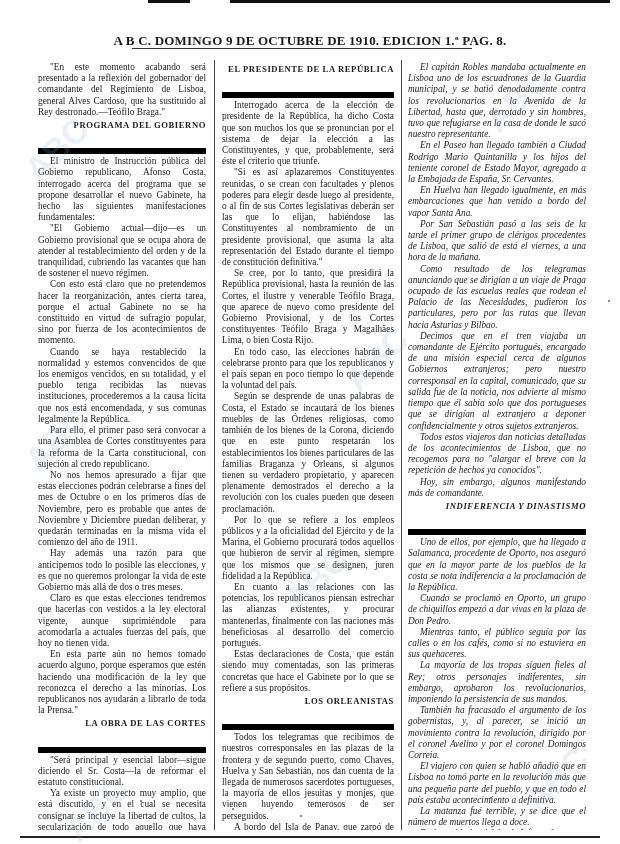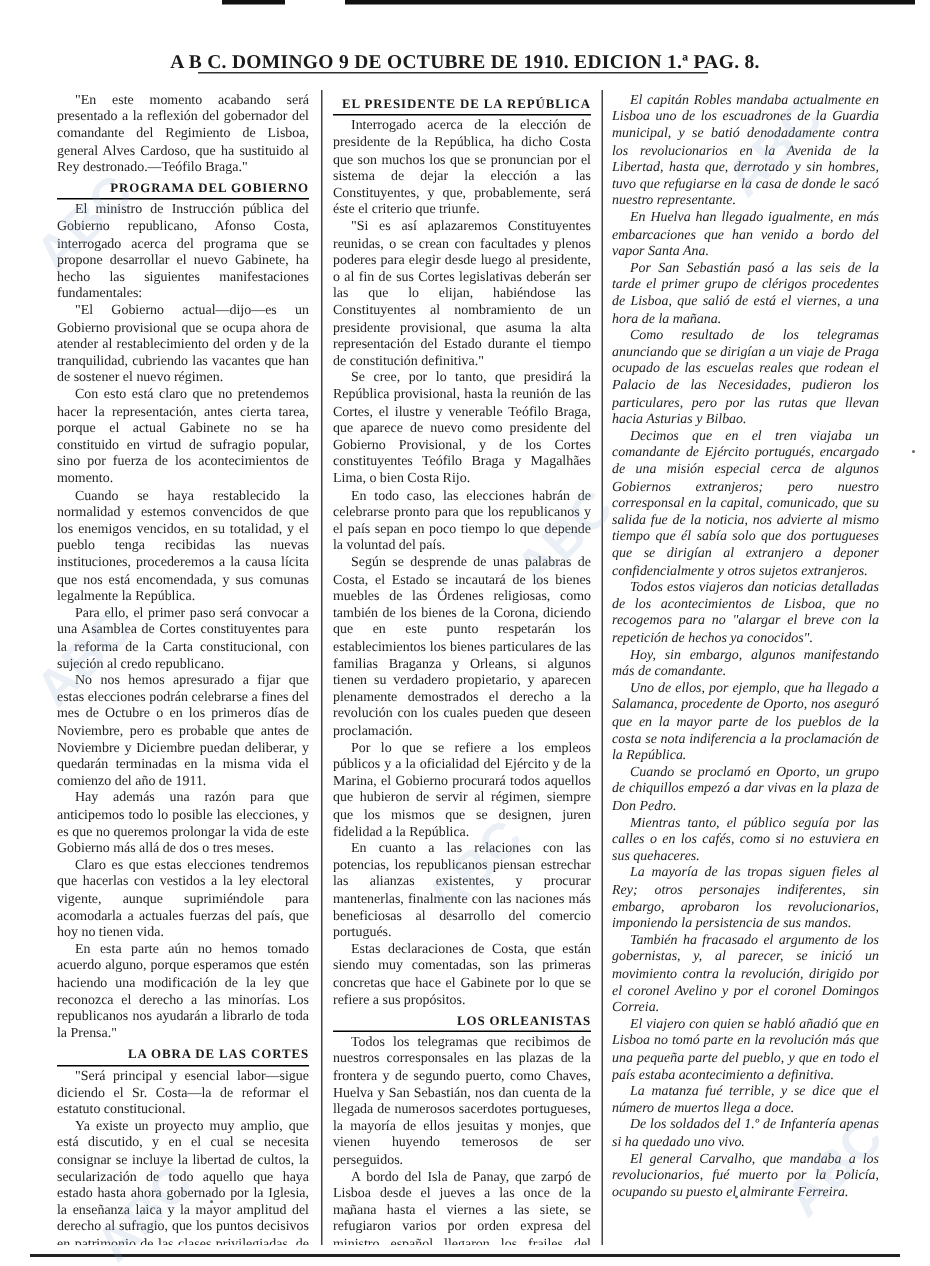--- a/index.html
+++ b/index.html
@@ -17,21 +17,21 @@
   }
   .masthead-rule { position: absolute; top: 48px; left: 132px; width: 340px; height: 1px; background: #333; }
   .col {
     position: absolute; top: 62px; font-size: 9.3px; line-height: 11.2px;
     text-align: justify; hyphens: auto; color: #222;
   }
   .col p { margin: 0; text-indent: 12px; }
   .col h3 {
     margin: 2px 0 2px 0; font-size: 8.6px; font-weight: bold; text-align: right;
     letter-spacing: 0.6px; text-transform: uppercase; color: #1a1a1a;
-    border-bottom: 1px solid #000000; padding-bottom: 1px;
+    border-bottom: 6px solid #000000; padding-bottom: 17px;
   }
   #col-1 { left: 38px; width: 168px; }
   #col-2 { left: 222px; width: 172px; }
   #col-3 { left: 408px; width: 178px; }
   .divider { position: absolute; width: 1px; background: #444; }
   .bottom-rule { position: absolute; top: 836px; height: 2px; background: #222; }
   .watermark {
     position: absolute; font-family: "Liberation Sans", sans-serif; font-size: 34px;
     color: rgba(140,170,200,0.18); transform: rotate(-45deg); font-weight: bold;
     pointer-events: none;
@@ -46,21 +46,21 @@
   <div class="top-rule" style="left:230px;width:380px;"></div>
 
   <div class="masthead">A B C. DOMINGO 9 DE OCTUBRE DE 1910. EDICION 1.ª PAG. 8.</div>
   <div class="masthead-rule"></div>
 
   <div class="col" id="col-1" style="max-height: 768px; overflow: hidden;">
       <p>"En este momento acabando será presentado a la reflexión del gobernador del comandante del Regimiento de Lisboa, general Alves Cardoso, que ha sustituido al Rey destronado.—Teófilo Braga."</p>
       <h3>Programa del Gobierno</h3>
       <p>El ministro de Instrucción pública del Gobierno republicano, Afonso Costa, interrogado acerca del programa que se propone desarrollar el nuevo Gabinete, ha hecho las siguientes manifestaciones fundamentales:</p>
       <p>"El Gobierno actual—dijo—es un Gobierno provisional que se ocupa ahora de atender al restablecimiento del orden y de la tranquilidad, cubriendo las vacantes que han de sostener el nuevo régimen.</p>
-      <p>Con esto está claro que no pretendemos hacer la representación, antes cierta tarea, porque el actual Gabinete no se ha constituido en virtud de sufragio popular, sino por fuerza de los acontecimientos de momento.</p>
+      <p>Con esto está claro que no pretendemos hacer la reorganización, antes cierta tarea, porque el actual Gabinete no se ha constituido en virtud de sufragio popular, sino por fuerza de los acontecimientos de momento.</p>
       <p>Cuando se haya restablecido la normalidad y estemos convencidos de que los enemigos vencidos, en su totalidad, y el pueblo tenga recibidas las nuevas instituciones, procederemos a la causa lícita que nos está encomendada, y sus comunas legalmente la República.</p>
       <p>Para ello, el primer paso será convocar a una Asamblea de Cortes constituyentes para la reforma de la Carta constitucional, con sujeción al credo republicano.</p>
       <p>No nos hemos apresurado a fijar que estas elecciones podrán celebrarse a fines del mes de Octubre o en los primeros días de Noviembre, pero es probable que antes de Noviembre y Diciembre puedan deliberar, y quedarán terminadas en la misma vida el comienzo del año de 1911.</p>
       <p>Hay además una razón para que anticipemos todo lo posible las elecciones, y es que no queremos prolongar la vida de este Gobierno más allá de dos o tres meses.</p>
       <p>Claro es que estas elecciones tendremos que hacerlas con vestidos a la ley electoral vigente, aunque suprimiéndole para acomodarla a actuales fuerzas del país, que hoy no tienen vida.</p>
       <p>En esta parte aún no hemos tomado acuerdo alguno, porque esperamos que estén haciendo una modificación de la ley que reconozca el derecho a las minorías. Los republicanos nos ayudarán a librarlo de toda la Prensa."</p>
       <h3>La obra de las Cortes</h3>
       <p>"Será principal y esencial labor—sigue diciendo el Sr. Costa—la de reformar el estatuto constitucional.</p>
       <p>Ya existe un proyecto muy amplio, que está discutido, y en el cual se necesita consignar se incluye la libertad de cultos, la secularización de todo aquello que haya estado hasta ahora gobernado por la Iglesia, la enseñanza laica y la mayor amplitud del derecho al sufragio, que los puntos decisivos en patrimonio de las clases privilegiadas, de la aristocracia y de la plutocracia.</p>
     </div>
@@ -75,26 +75,28 @@
       <p>Por lo que se refiere a los empleos públicos y a la oficialidad del Ejército y de la Marina, el Gobierno procurará todos aquellos que hubieron de servir al régimen, siempre que los mismos que se designen, juren fidelidad a la República.</p>
       <p>En cuanto a las relaciones con las potencias, los republicanos piensan estrechar las alianzas existentes, y procurar mantenerlas, finalmente con las naciones más beneficiosas al desarrollo del comercio portugués.</p>
       <p>Estas declaraciones de Costa, que están siendo muy comentadas, son las primeras concretas que hace el Gabinete por lo que se refiere a sus propósitos.</p>
       <h3>Los Orleanistas</h3>
       <p>Todos los telegramas que recibimos de nuestros corresponsales en las plazas de la frontera y de segundo puerto, como Chaves, Huelva y San Sebastián, nos dan cuenta de la llegada de numerosos sacerdotes portugueses, la mayoría de ellos jesuitas y monjes, que vienen huyendo temerosos de ser perseguidos.</p>
       <p>A bordo del Isla de Panay, que zarpó de Lisboa desde el jueves a las once de la mañana hasta el viernes a las siete, se refugiaron varios por orden expresa del ministro español llegaron los frailes del Sagrado Corazón de María Crescencio Márquez, Leonardo Arce, Antonio Saraiva y Gregorio Sousa. Uno de ellos era el confesor de la reina doña Amelia. Todos ellos vienen vestidos de paisano.</p>
     </div>
   <div class="divider" style="left:401px;top:60px;height:770px;"></div>
   <div class="col" id="col-3" style="max-height: 768px; overflow: hidden; font-style: italic;">
       <p>El capitán Robles mandaba actualmente en Lisboa uno de los escuadrones de la Guardia municipal, y se batió denodadamente contra los revolucionarios en la Avenida de la Libertad, hasta que, derrotado y sin hombres, tuvo que refugiarse en la casa de donde le sacó nuestro representante.</p>
+      <p>En el Paseo han llegado también a Ciudad Rodrigo Mario Quintanilla y los hijos del teniente coronel de Estado Mayor, agregado a la Embajada de España, Sr. Cervantes.</p>
       <p>En Huelva han llegado igualmente, en más embarcaciones que han venido a bordo del vapor Santa Ana.</p>
       <p>Por San Sebastián pasó a las seis de la tarde el primer grupo de clérigos procedentes de Lisboa, que salió de está el viernes, a una hora de la mañana.</p>
       <p>Como resultado de los telegramas anunciando que se dirigían a un viaje de Praga ocupado de las escuelas reales que rodean el Palacio de las Necesidades, pudieron los particulares, pero por las rutas que llevan hacia Asturias y Bilbao.</p>
       <p>Decimos que en el tren viajaba un comandante de Ejército portugués, encargado de una misión especial cerca de algunos Gobiernos extranjeros; pero nuestro corresponsal en la capital, comunicado, que su salida fue de la noticia, nos advierte al mismo tiempo que él sabía solo que dos portugueses que se dirigían al extranjero a deponer confidencialmente y otros sujetos extranjeros.</p>
       <p>Todos estos viajeros dan noticias detalladas de los acontecimientos de Lisboa, que no recogemos para no "alargar el breve con la repetición de hechos ya conocidos".</p>
       <p>Hoy, sin embargo, algunos manifestando más de comandante.</p>
+      <h3>Indiferencia y dinastismo</h3>
       <p>Uno de ellos, por ejemplo, que ha llegado a Salamanca, procedente de Oporto, nos aseguró que en la mayor parte de los pueblos de la costa se nota indiferencia a la proclamación de la República.</p>
       <p>Cuando se proclamó en Oporto, un grupo de chiquillos empezó a dar vivas en la plaza de Don Pedro.</p>
       <p>Mientras tanto, el público seguía por las calles o en los cafés, como si no estuviera en sus quehaceres.</p>
       <p>La mayoría de las tropas siguen fieles al Rey; otros personajes indiferentes, sin embargo, aprobaron los revolucionarios, imponiendo la persistencia de sus mandos.</p>
       <p>También ha fracasado el argumento de los gobernistas, y, al parecer, se inició un movimiento contra la revolución, dirigido por el coronel Avelino y por el coronel Domingos Correia.</p>
       <p>El viajero con quien se habló añadió que en Lisboa no tomó parte en la revolución más que una pequeña parte del pueblo, y que en todo el país estaba acontecimiento a definitiva.</p>
       <p>La matanza fué terrible, y se dice que el número de muertos llega a doce.</p>
       <p>De los soldados del 1.º de Infantería apenas si ha quedado uno vivo.</p>
       <p>El general Carvalho, que mandaba a los revolucionarios, fué muerto por la Policía, ocupando su puesto el almirante Ferreira.</p>
     </div>

